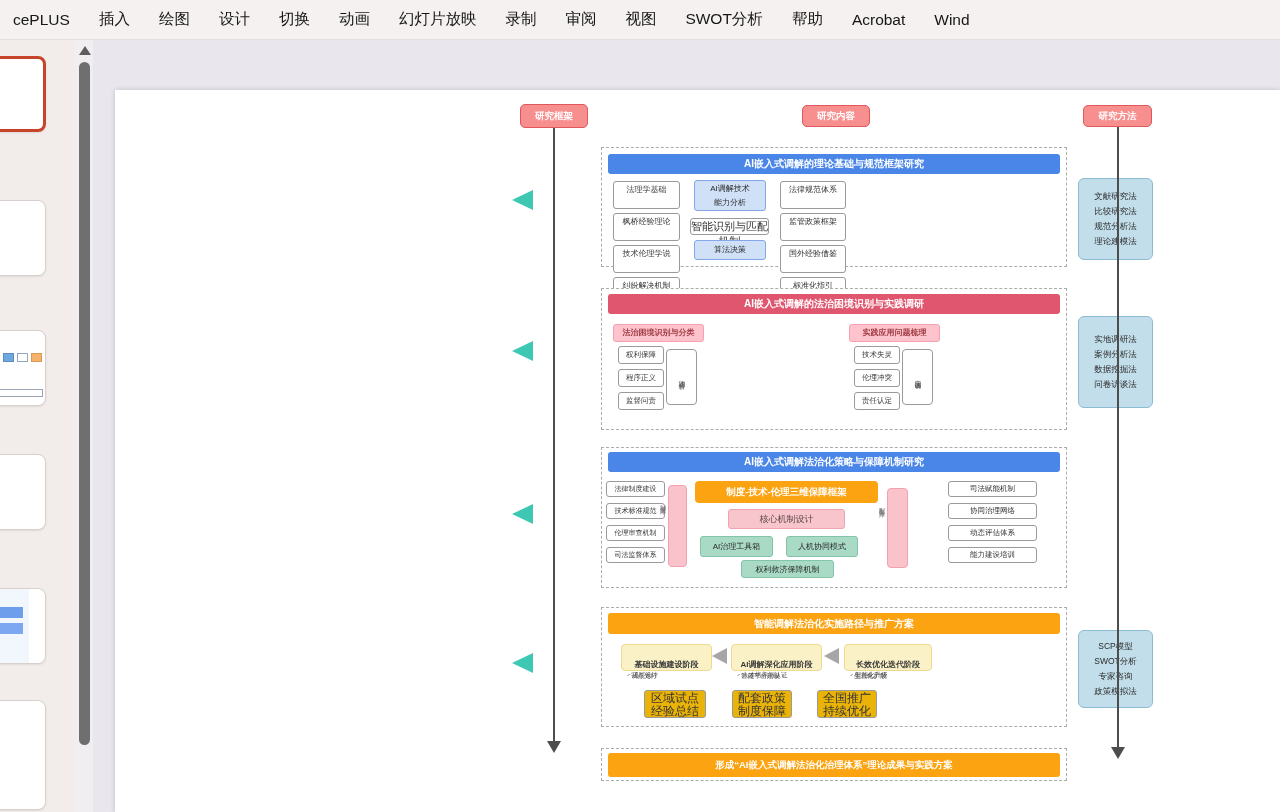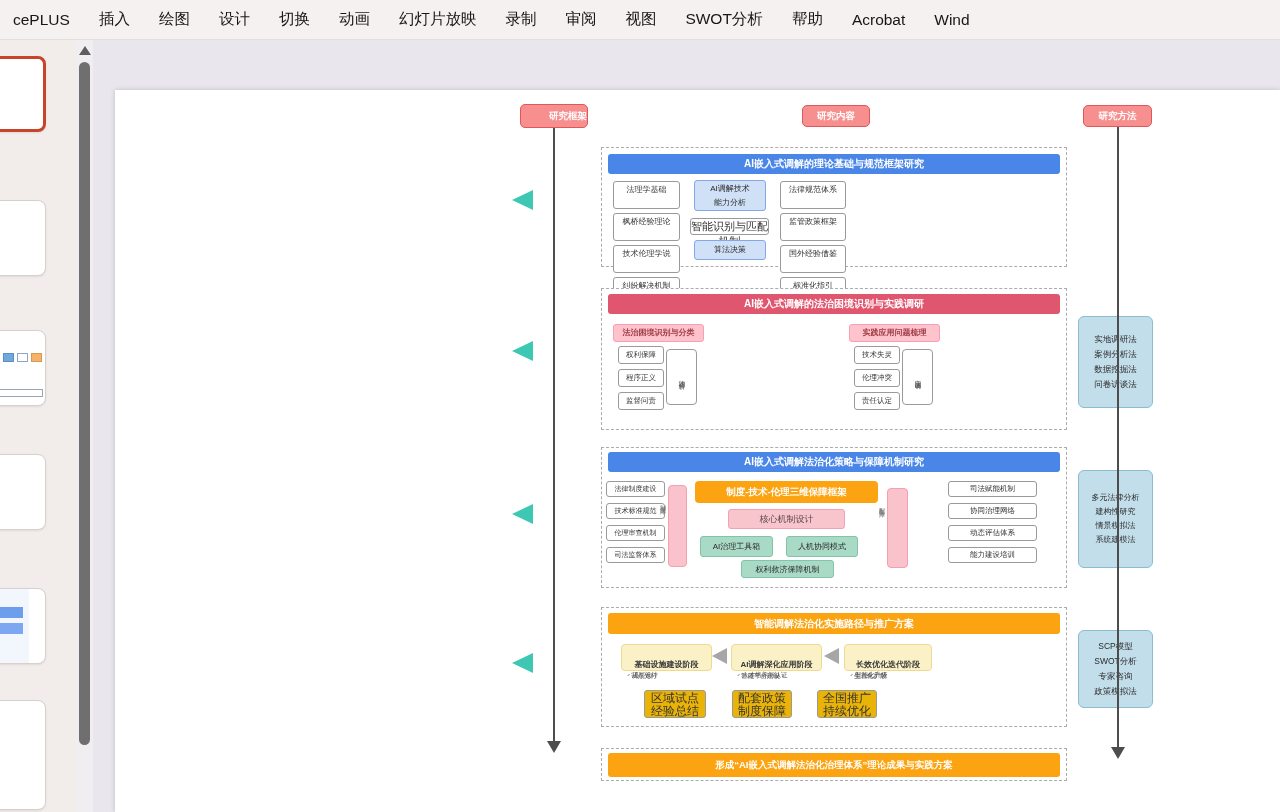--- a/index.html
+++ b/index.html
@@ -138,21 +138,21 @@
   </div>
 
   <div class="vscroll">
     <div class="scroll-up"></div>
     <div class="scroll-thumb"></div>
   </div>
 
   <div class="canvas">
     <div class="slide">
 
-      <div class="pill" style="left:405px; top:14px; width:68px;text-align:right;">研究框架</div>
+      <div class="pill" style="left:405px; top:14px; width:68px;">研究框架</div>
       <div class="pill" style="left:687px; top:15px; width:68px; height:22px; line-height:19px;">研究内容</div>
       <div class="pill" style="left:968px; top:15px; width:69px; height:22px; line-height:19px;">研究方法</div>
 
       <div class="vline" style="left:438px; top:38px; height:614px;"></div>
       <div class="arrow-down" style="left:432px; top:651px;"></div>
       <div class="vline over" style="left:1002px; top:37px; height:621px;"></div>
       <div class="arrow-down over" style="left:996px; top:657px;"></div>
 
       <div class="teal-tri" style="left:397px; top:100px;"></div>
       <div class="teal-tri" style="left:397px; top:251px;"></div>
@@ -259,28 +259,28 @@
         <div class="outcome" style="left:130px; width:60px;">配套政策
 制度保障</div>
         <div class="outcome" style="left:215px; width:60px;">全国推广
 持续优化</div>
       </div>
 
       <div class="sec" style="top:658px; height:33px;">
         <div class="sec-head head-orange" style="top:4px; height:24px; line-height:24px; font-size:9.5px;">形成“AI嵌入式调解法治化治理体系”理论成果与实践方案</div>
       </div>
 
+      <div class="mbox" style="top:88px; height:82px;">文献研究法
+比较研究法
+规范分析法
+理论建模法</div>
       <div class="mbox" style="top:226px; height:92px;">实地调研法
 案例分析法
 数据挖掘法
 问卷访谈法</div>
-      <div class="mbox" style="top:380px; height:98px; font-size:8px;">多元法律分析
-建构性研究
-情景模拟法
-系统建模法</div>
       <div class="mbox" style="top:540px; height:78px;">SCP模型
 SWOT分析
 专家咨询
 政策模拟法</div>
 
       <div class="vline over" style="left:1002px; top:37px; height:621px;"></div>
 
     </div>
   </div>
 </div>

